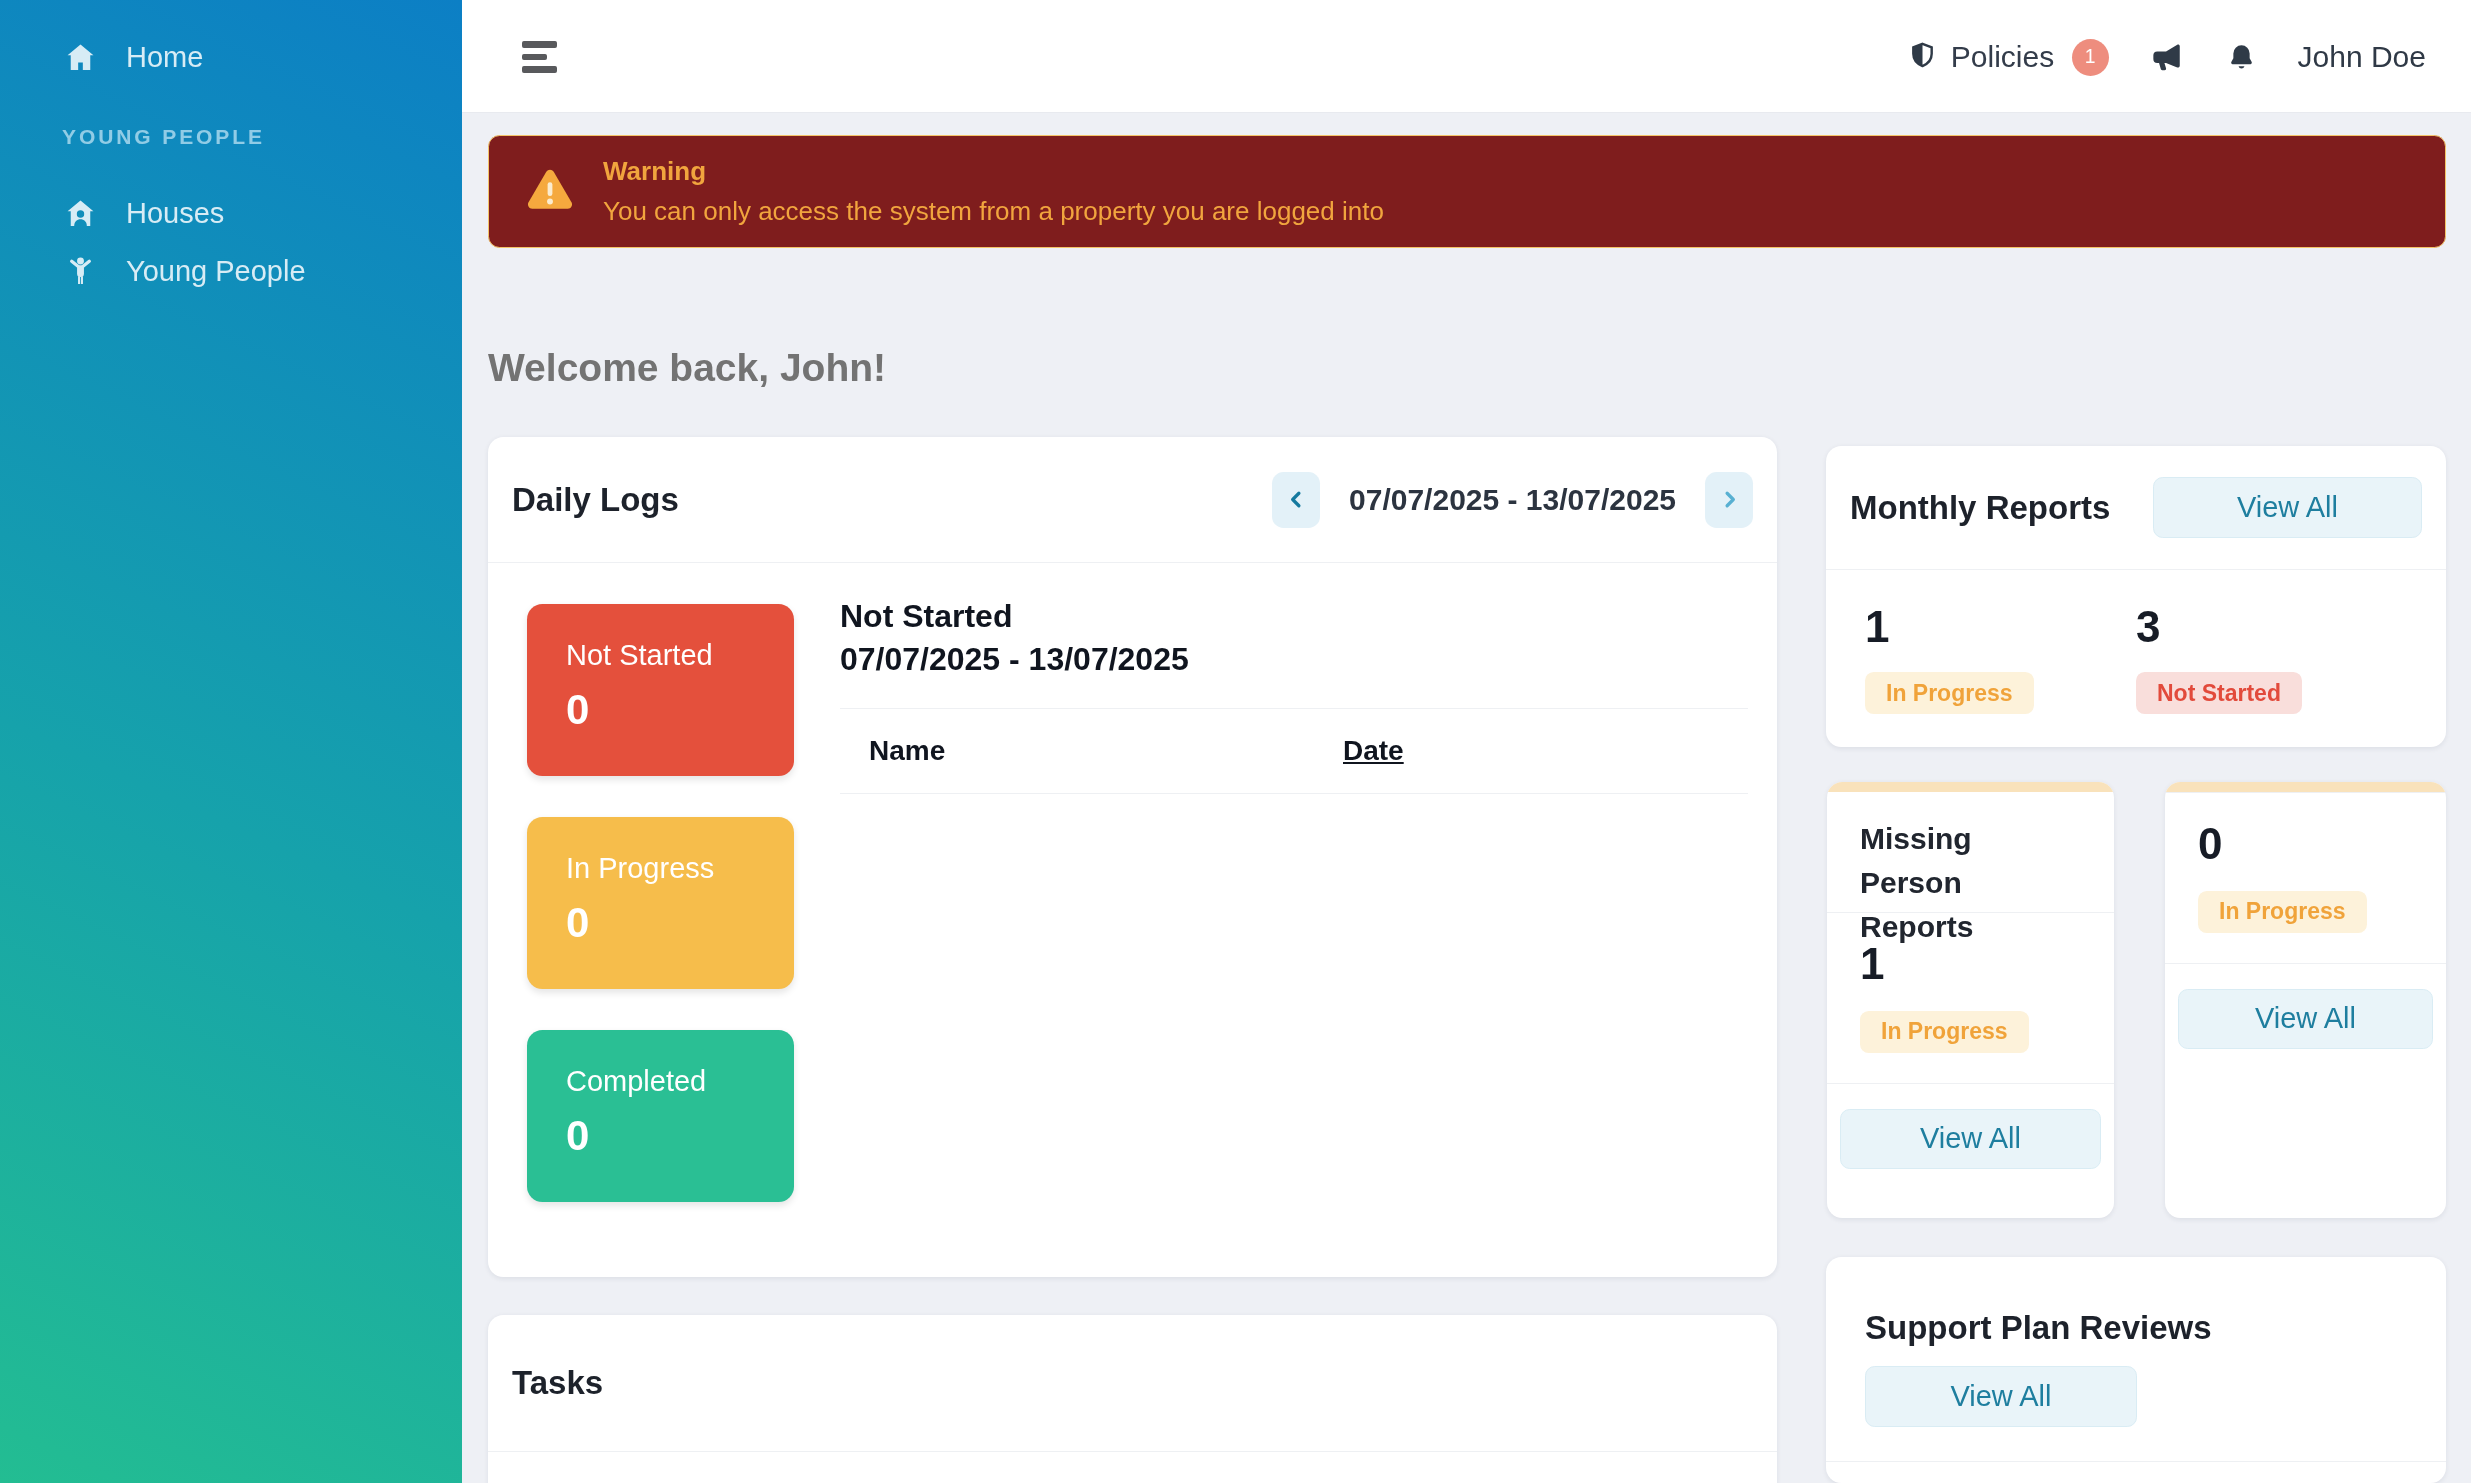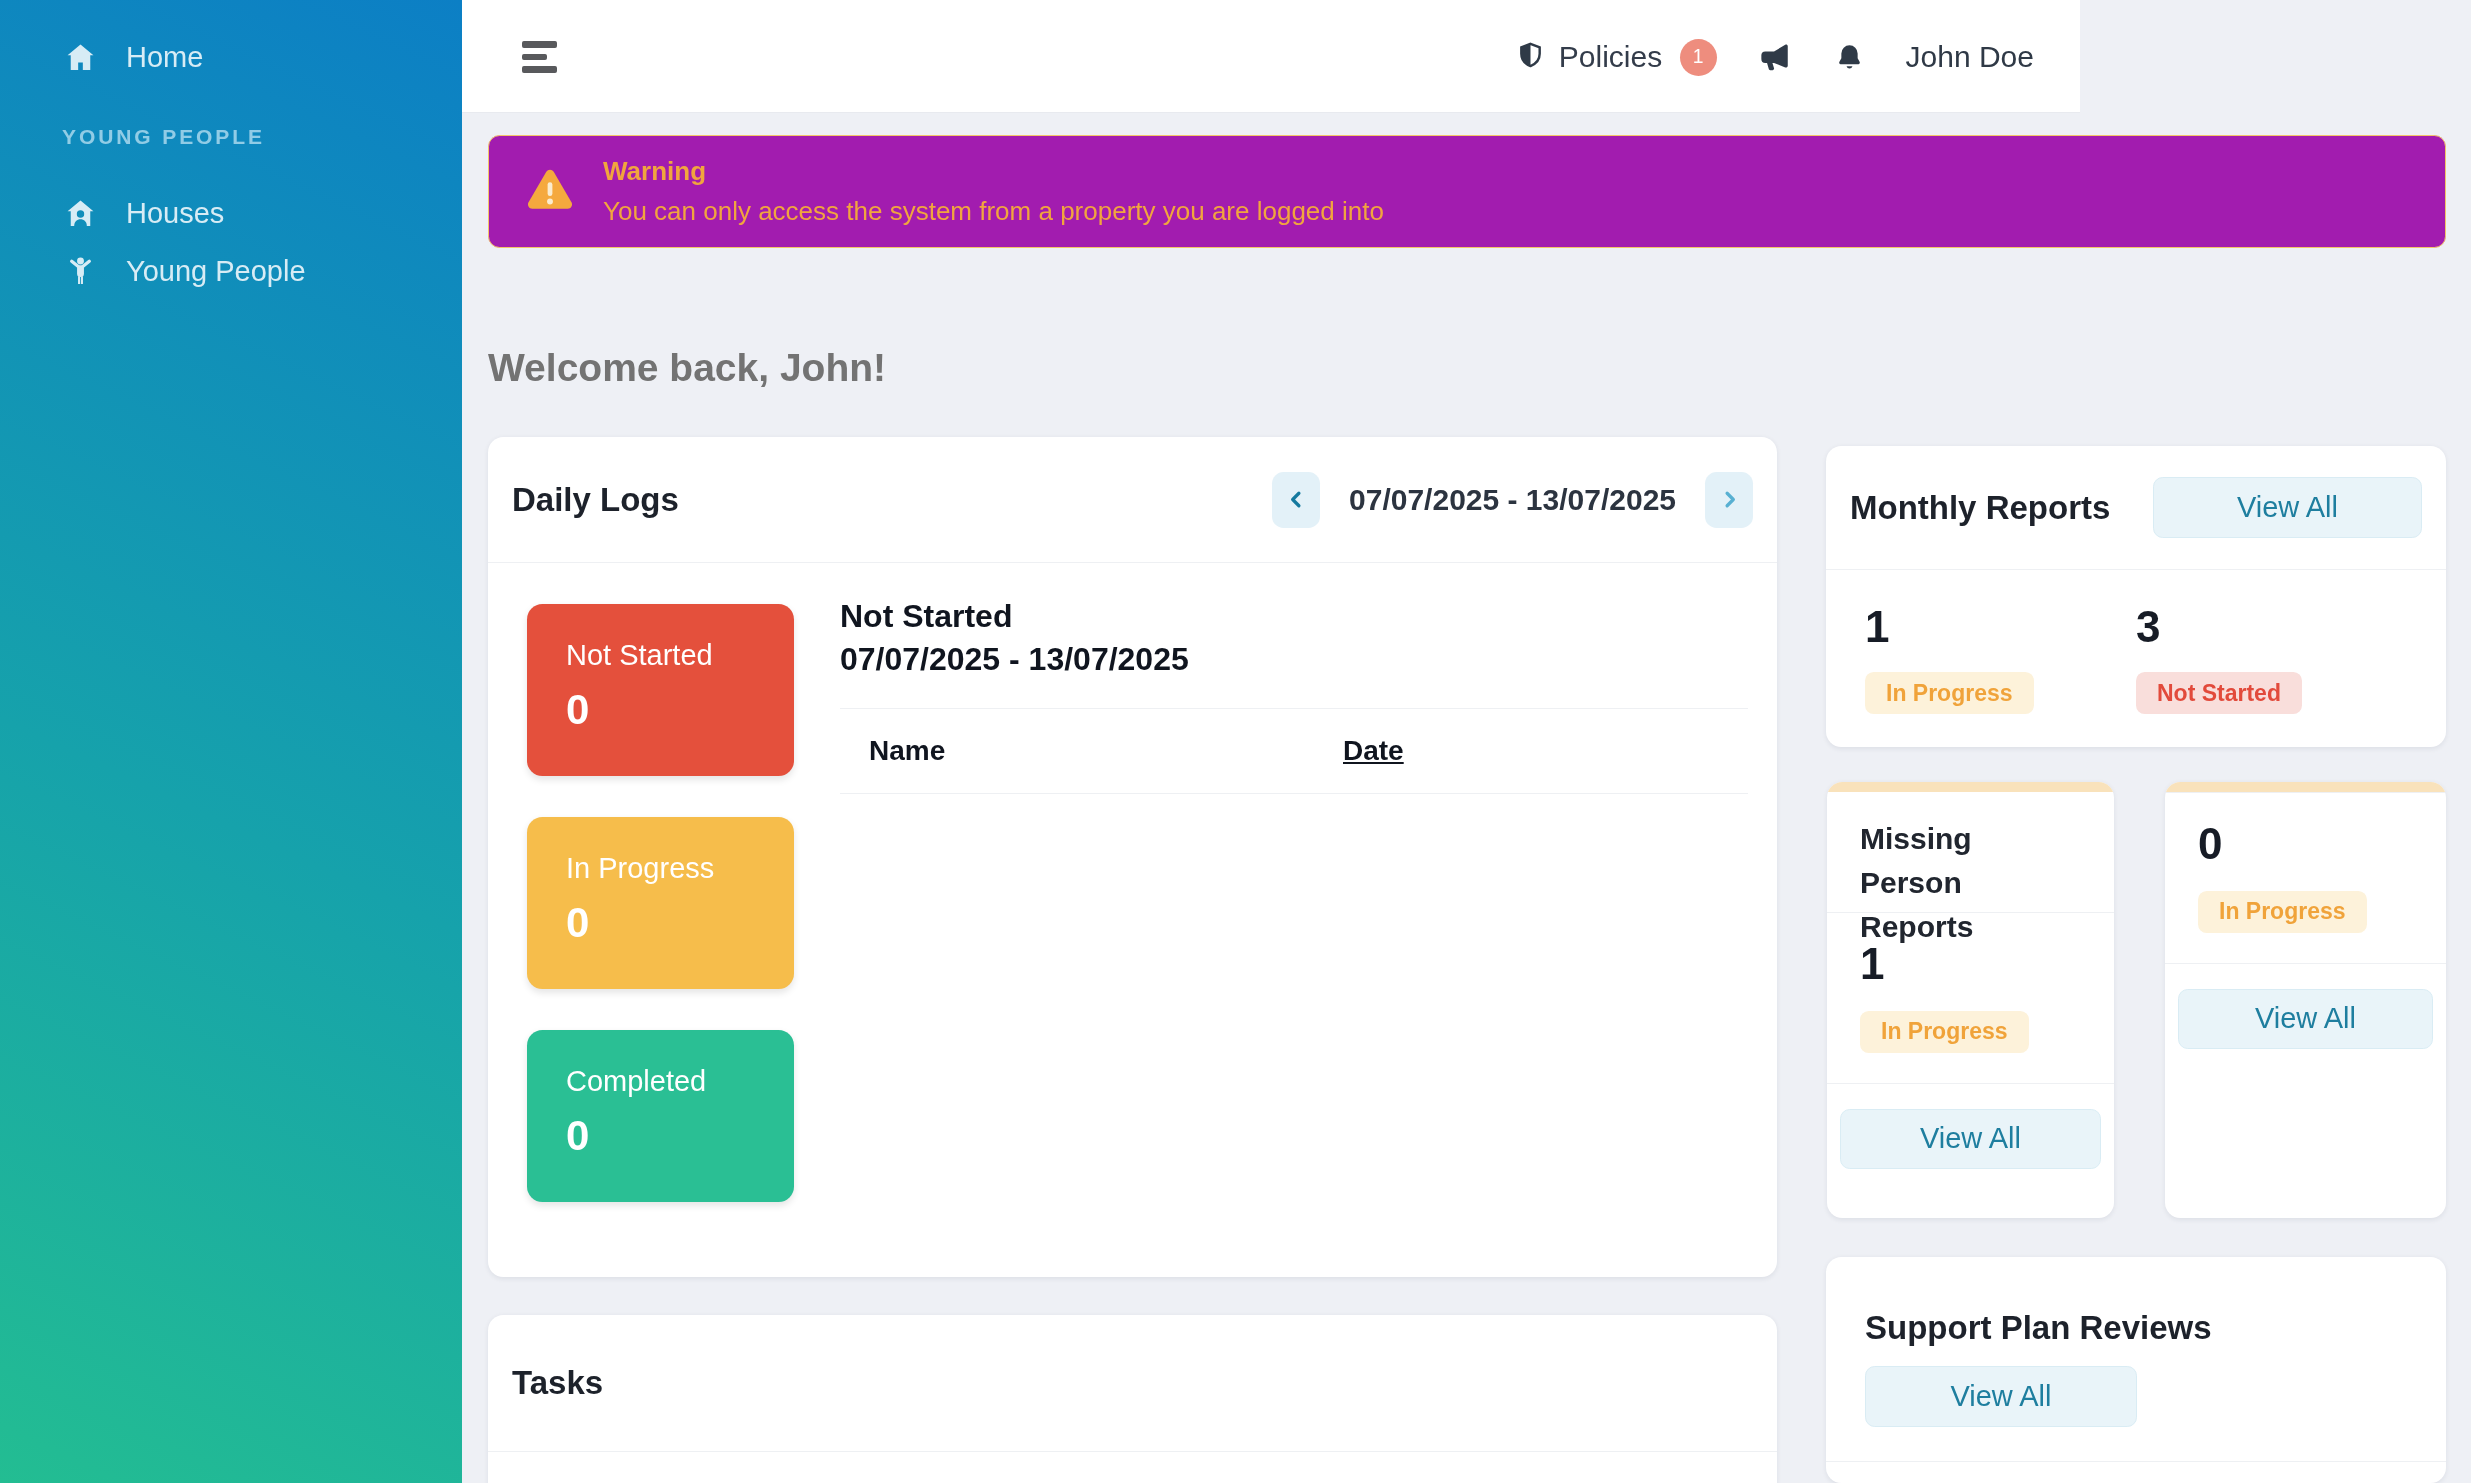--- a/index.html
+++ b/index.html
@@ -14,21 +14,21 @@
   .logo-text{font-size:56px;font-weight:800;color:#fff;letter-spacing:1px;line-height:1;}
   .logo-person{margin:0 2.9px;display:block;}
   .nav{padding-top:28px;}
   .nav-item{display:flex;align-items:center;height:58px;padding-left:62px;cursor:pointer;}
   .nav-item .nav-icon{width:37px;display:flex;justify-content:center;}
   .nav-item .nav-label{margin-left:27px;font-size:29px;color:#d7ecf5;}
   .nav-section{margin:39px 0 35px 62px;font-size:21px;font-weight:700;letter-spacing:2.9px;
                color:rgba(226,246,255,.62);}
 
   
-  .topbar{position:absolute;left:462px;top:0;width:1618px;height:113px;background:#fff;
+  .topbar{position:absolute;left:462px;top:0;width:2010px;height:113px;background:#fff;
           border-bottom:1px solid #e8eaef;display:flex;align-items:center;
           padding:2px 46px 0 54px;box-sizing:border-box;}
   .hamburger{background:none;border:none;padding:5.8px;cursor:pointer;display:block;}
   .hamburger span{display:block;height:6.8px;border-radius:1.9px;background:#58595c;margin-bottom:5.8px;}
   .hamburger span:nth-child(1){width:35px;}
   .hamburger span:nth-child(2){width:25px;}
   .hamburger span:nth-child(3){width:35px;margin-bottom:0;}
   .topbar-right{margin-left:auto;display:flex;align-items:center;gap:41px;}
   .policies{display:flex;align-items:center;gap:13.5px;cursor:pointer;}
   .policies-label{font-size:30px;color:#333c4a;}
@@ -43,21 +43,21 @@
   .divider{height:1px;background:#eef0f3;}
   .view-all{display:flex;align-items:center;justify-content:center;background:#e9f4f9;
             border:1.9px solid #d9ecf4;border-radius:9.7px;color:#1e7e9f;font-size:29px;
             cursor:pointer;box-sizing:border-box;font-family:inherit;}
   .chip{display:inline-block;border-radius:8.7px;padding:7.7px 21px;font-size:23px;font-weight:600;}
   .chip.warn{background:#fdf2da;color:#f0a33a;}
   .chip.danger{background:#f9dedb;color:#e24a3b;}
   .big-num{font-size:44px;font-weight:700;color:#171c26;line-height:1;}
 
   
-  .warning{position:absolute;left:488px;top:135px;width:1958px;height:113px;background:#a21caf;
+  .warning{position:absolute;left:488px;top:135px;width:1958px;height:113px;background:#7f1d1d;
            border:1.9px solid #f4c468;border-radius:11.6px;box-sizing:border-box;
            display:flex;align-items:center;}
   .warning-icon{margin:0 27px 0 35px;}
   .warning-title{font-size:26px;font-weight:700;color:#f1a53e;margin-bottom:9.7px;}
   .warning-msg{font-size:26px;color:#f1a53e;}
 
   .welcome{position:absolute;left:488px;top:346px;font-size:39px;font-weight:700;color:#737373;}
 
   
   .daily{left:488px;top:437px;width:1289px;height:840px;}

